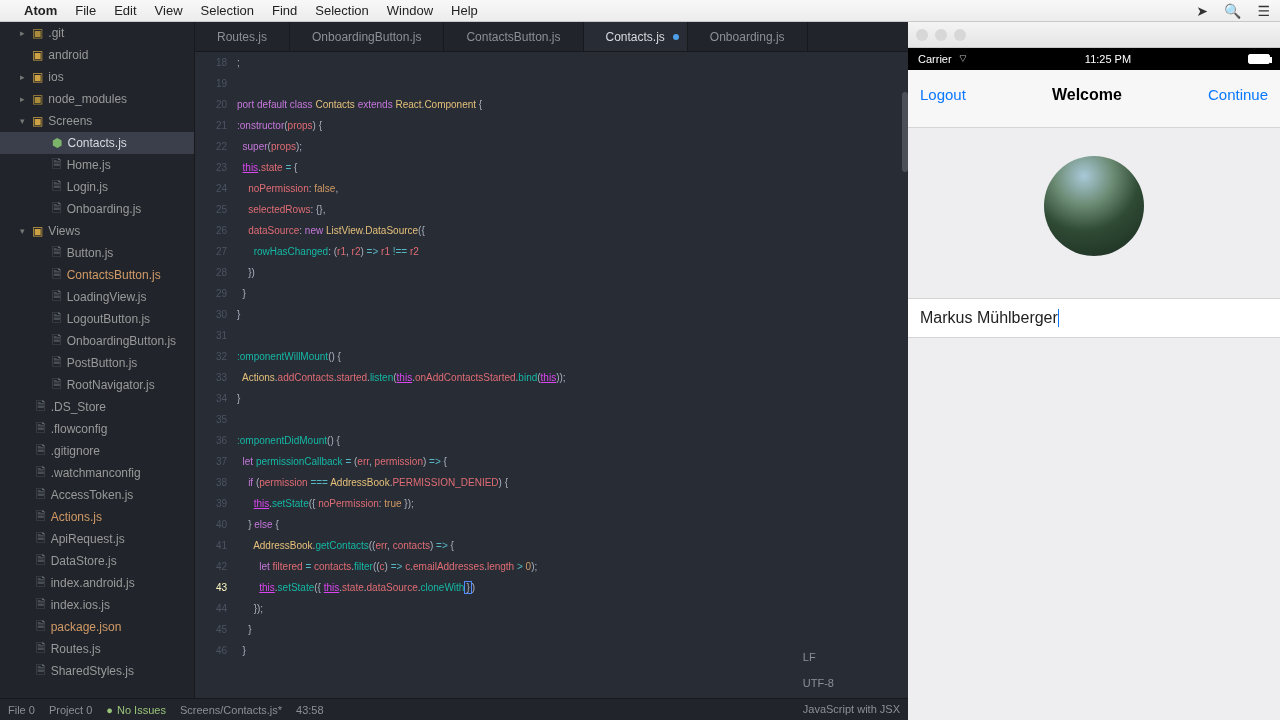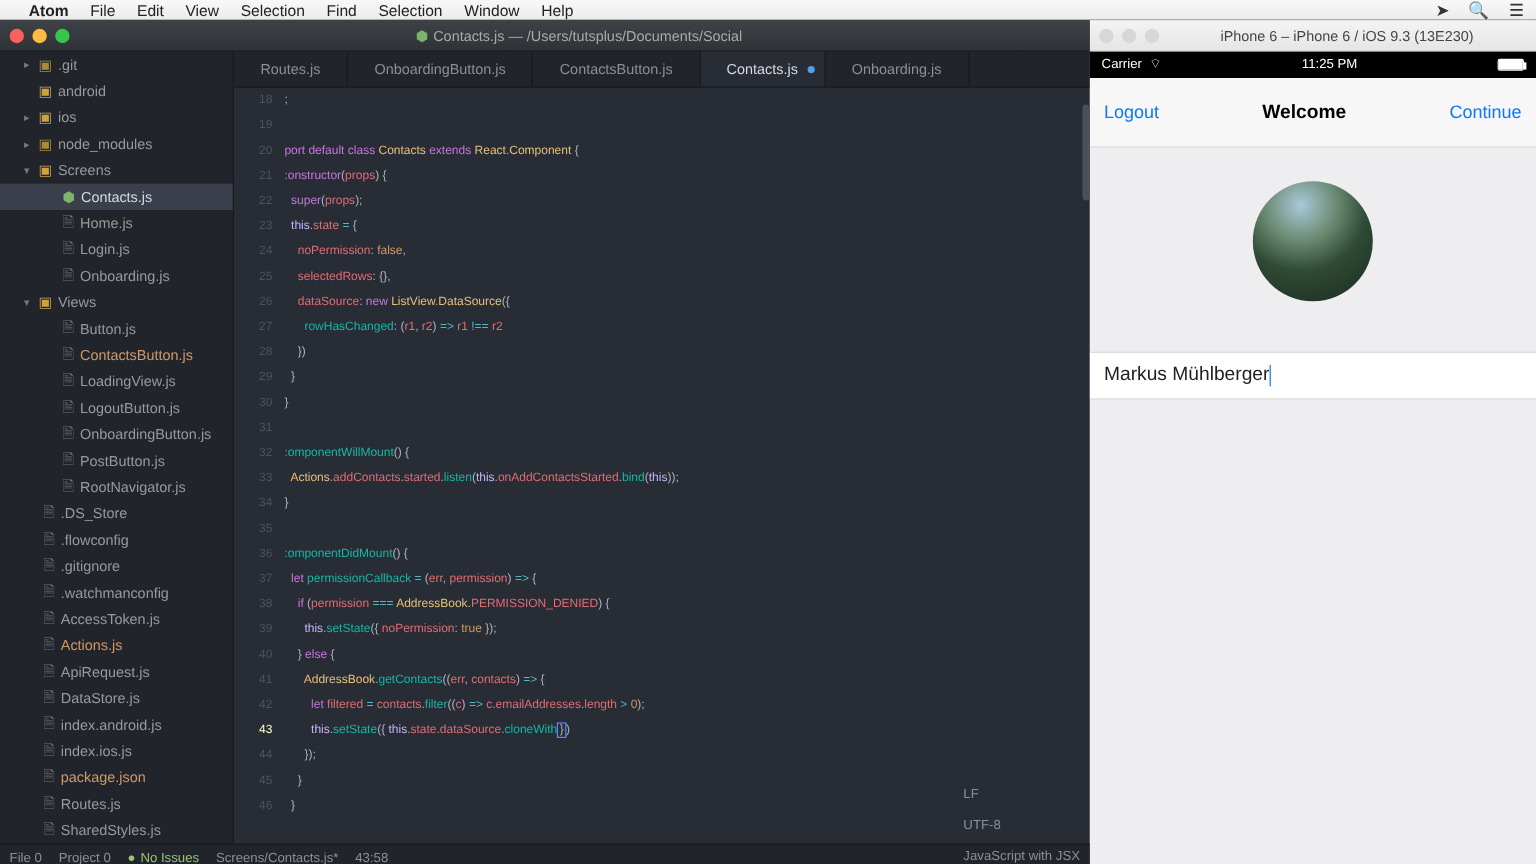--- a/index.html
+++ b/index.html
@@ -36,40 +36,40 @@
 .tabs { height: 30px; background: #21252b; display: flex; border-bottom: 1px solid #17191d; }
 .tab { padding: 0 22px; display: flex; align-items: center; font-size: 12px; color: #8b8f97; border-right: 1px solid #17191d; position: relative; }
 .tab.active { background: #282c34; color: #d7dae0; }
 .tab .mod-dot { position: absolute; right: 8px; width: 6px; height: 6px; border-radius: 50%; background: #4f9fe6; }
 
 .code { flex: 1; display: flex; font-family: Menlo, Consolas, monospace; font-size: 10px; line-height: 21px; overflow: hidden; }
 .gutter { width: 42px; text-align: right; padding-right: 10px; color: #4b5363; user-select: none; }
 .gutter .hl { color: #fef9c3; }
 .src { flex: 1; color: #abb2bf; white-space: pre; }
 .k{color:#c678dd;} .s{color:#e06c75;} .p{color:#abb2bf;} .o{color:#56b6c2;}
-.y{color:#e5c07b;} .b{color:#14b8a6;} .n{color:#d19a66;} .r{color:#c4b5fd;}
+.y{color:#e5c07b;} .b{color:#14b8a6;} .n{color:#d19a66;} .r{color:#d946ef;text-decoration:underline;}
 .cursor-box { border: 1px solid #528bff; padding: 0 1px; }
 
 .statusbar { height: 22px; background: #21252b; border-top: 1px solid #17191d; display: flex; align-items: center; font-size: 11px; color: #8b8f97; padding: 0 8px; gap: 14px; }
 .statusbar .seg { display: flex; align-items: center; gap: 4px; text-align: center; }
 .statusbar .ok { color: #98c379; }
 .statusbar .right { margin-left: auto; display: flex; gap: 14px; flex-direction: column; }
 .git-badge { background: #4d7a3a; color: #dff0d8; padding: 0 4px; border-radius: 2px; }
 
 .sim-window { width: 372px; display: flex; flex-direction: column; background: #fff; }
 .sim-titlebar { height: 26px; background: linear-gradient(#f4f4f4,#e5e5e5); display: flex; align-items: center; padding: 0 8px; border-bottom: 1px solid #c9c9c9; }
 .sim-titlebar .traffic { background: #d7d7d7; }
 .sim-titlebar .win-title { flex: 1; text-align: center; font-size: 12px; color: #444; }
 .sim-statusbar { height: 22px; background: #000; color: #fff; display: flex; align-items: center; padding: 0 10px; font-size: 11px; }
 .sim-statusbar .sb-ctr { flex: 1; text-align: center; }
 .sim-statusbar .batt { width: 22px; height: 10px; border: 1px solid #fff; border-radius: 2px; position: relative; }
 .sim-statusbar .batt::after { content:""; position:absolute; right:-3px; top:2px; width:2px; height:6px; background:#fff; }
 .sim-statusbar .batt i { display:block; width:100%; height:100%; background:#fff; }
 
-.sim-nav { height: 58px; background: #f7f7f7; border-bottom: 1px solid #d5d5d5; display:flex; align-items:center; padding:4px 12px; font-size:15px; color:#0a78ff; }
+.sim-nav { height: 58px; background: #f7f7f7; border-bottom: 1px solid #d5d5d5; display:flex; padding:16px 12px; font-size:15px; color:#0a78ff; }
 .sim-nav .ctr { flex:1; text-align:center; color:#000; font-weight:600; font-size:16px; }
 .sim-body { flex:1; background:#eeeef0; display:flex; flex-direction:column; align-items:center; }
 .avatar { width: 100px; height: 100px; border-radius: 50%; margin-top: 28px; background: radial-gradient(circle at 40% 20%, #a9c9d9 0%, #6b8a72 30%, #2f4a35 55%, #1a2a1e 100%); overflow:hidden; }
 .input-row { width:100%; background:#fff; border-top:1px solid #d5d5d5; border-bottom:1px solid #d5d5d5; margin-top: 42px; padding: 10px 12px; font-size:16px; color:#222; display:flex; }
 .inp-cursor { width:1px; height:18px; background:#0a78ff; align-self:center; }
 
 .scrollbar-stub { position:absolute; right:0; top:70px; width:6px; height:80px; background:#4b4f57; border-radius:3px; }
 </style>
 </head>
 <body>
@@ -88,26 +88,20 @@
   <div class="menubar-right">
     <span>➤</span>
     <span>🔍</span>
     <span>☰</span>
   </div>
 </div>
 
 <div class="windows">
 
 <div class="editor-window" style="position:relative;">
-  <div class="titlebar">
-    <span class="traffic t-r"></span>
-    <span class="traffic t-y"></span>
-    <span class="traffic t-g"></span>
-    <span class="win-title"><span class="file-icon">⬢</span><span>Contacts.js — /Users/tutsplus/Documents/Social</span></span>
-  </div>
 
   <div class="editor-body">
     <div class="sidebar">
       <div class="tree-row" style="padding-left:20px;">
             <span class="chev">▸</span>
             <span class="fold">▣</span>
             <span class="tree-label">.git</span>
           </div>
       <div class="tree-row" style="padding-left:20px;">
             <span class="chev"></span>
@@ -332,21 +326,20 @@
       <span class="seg git-badge">+40</span>
     </div>
   </div>
 </div>
 
 <div class="sim-window">
   <div class="sim-titlebar">
     <span class="traffic"></span>
     <span class="traffic"></span>
     <span class="traffic"></span>
-    <span class="win-title">iPhone 6 – iPhone 6 / iOS 9.3 (13E230)</span>
   </div>
   <div class="sim-statusbar">
     <span>Carrier</span>
     <span style="margin-left:6px;">⌔</span>
     <span class="sb-ctr">11:25 PM</span>
     <span class="batt">
           <i></i>
         </span>
   </div>
   <div class="sim-nav">

